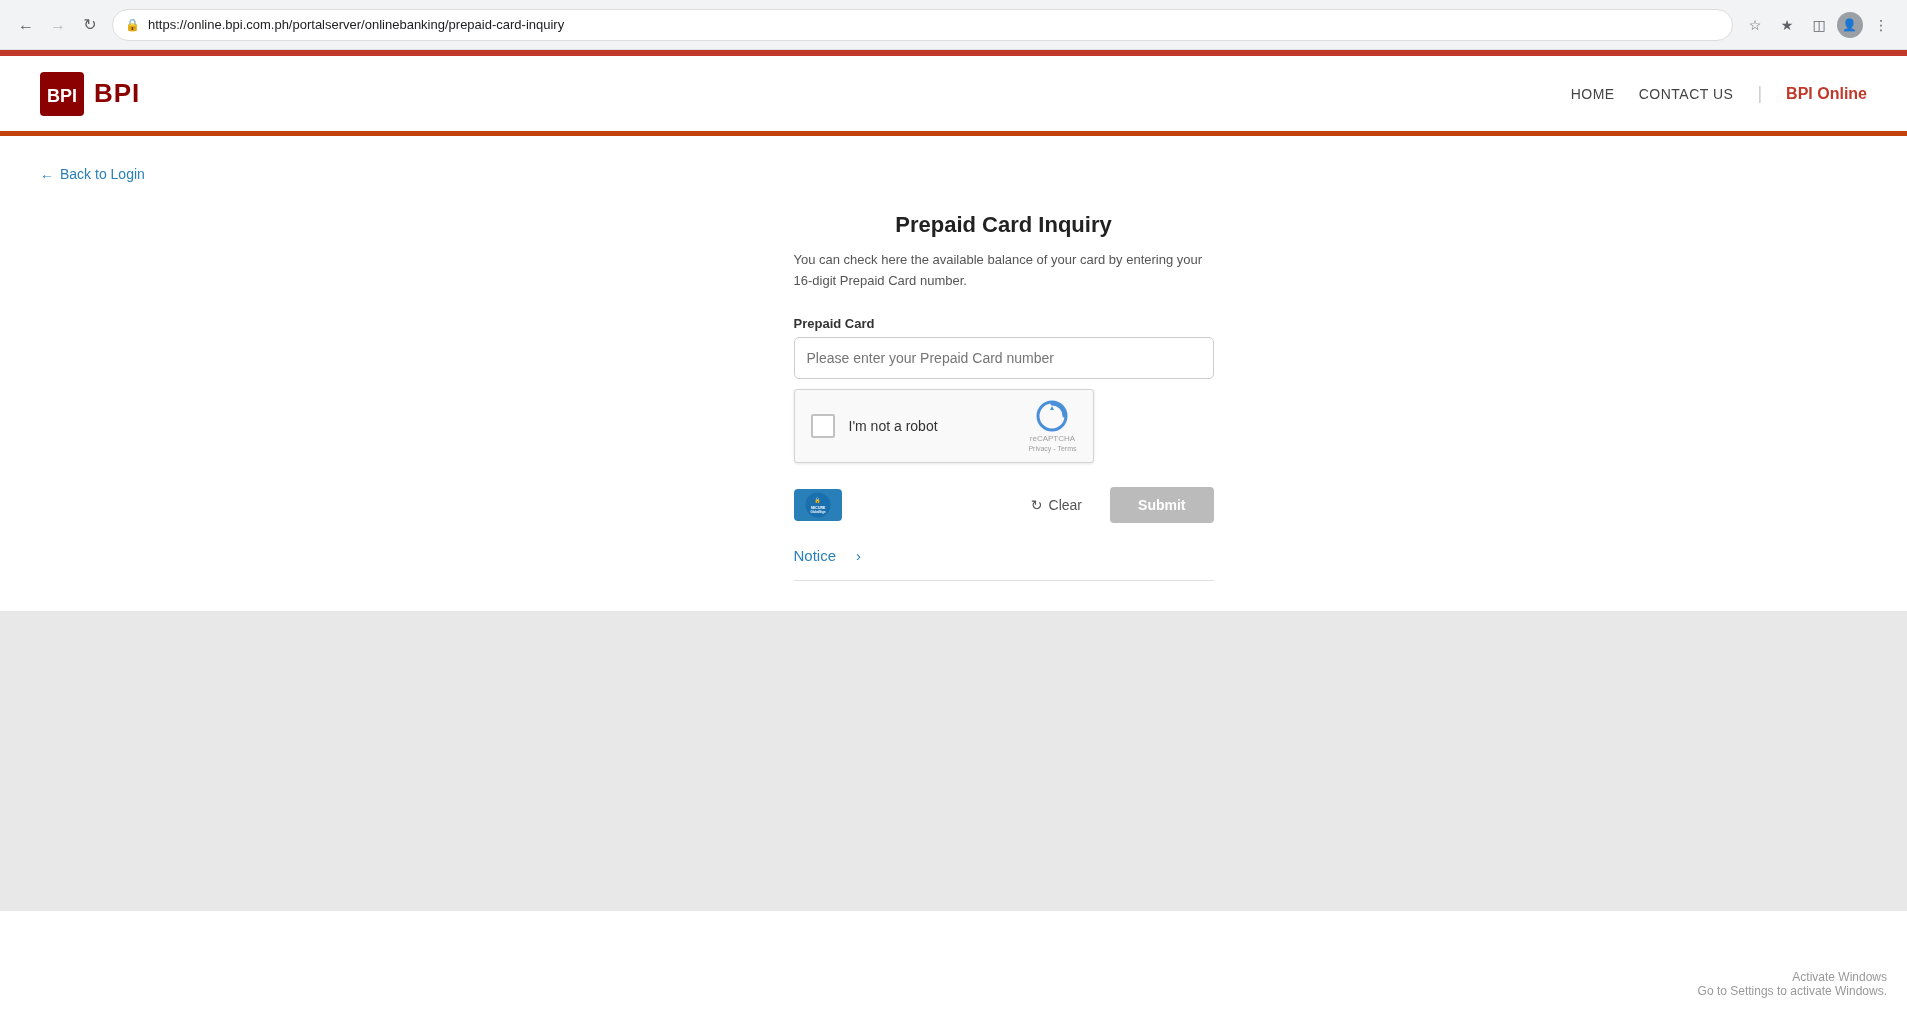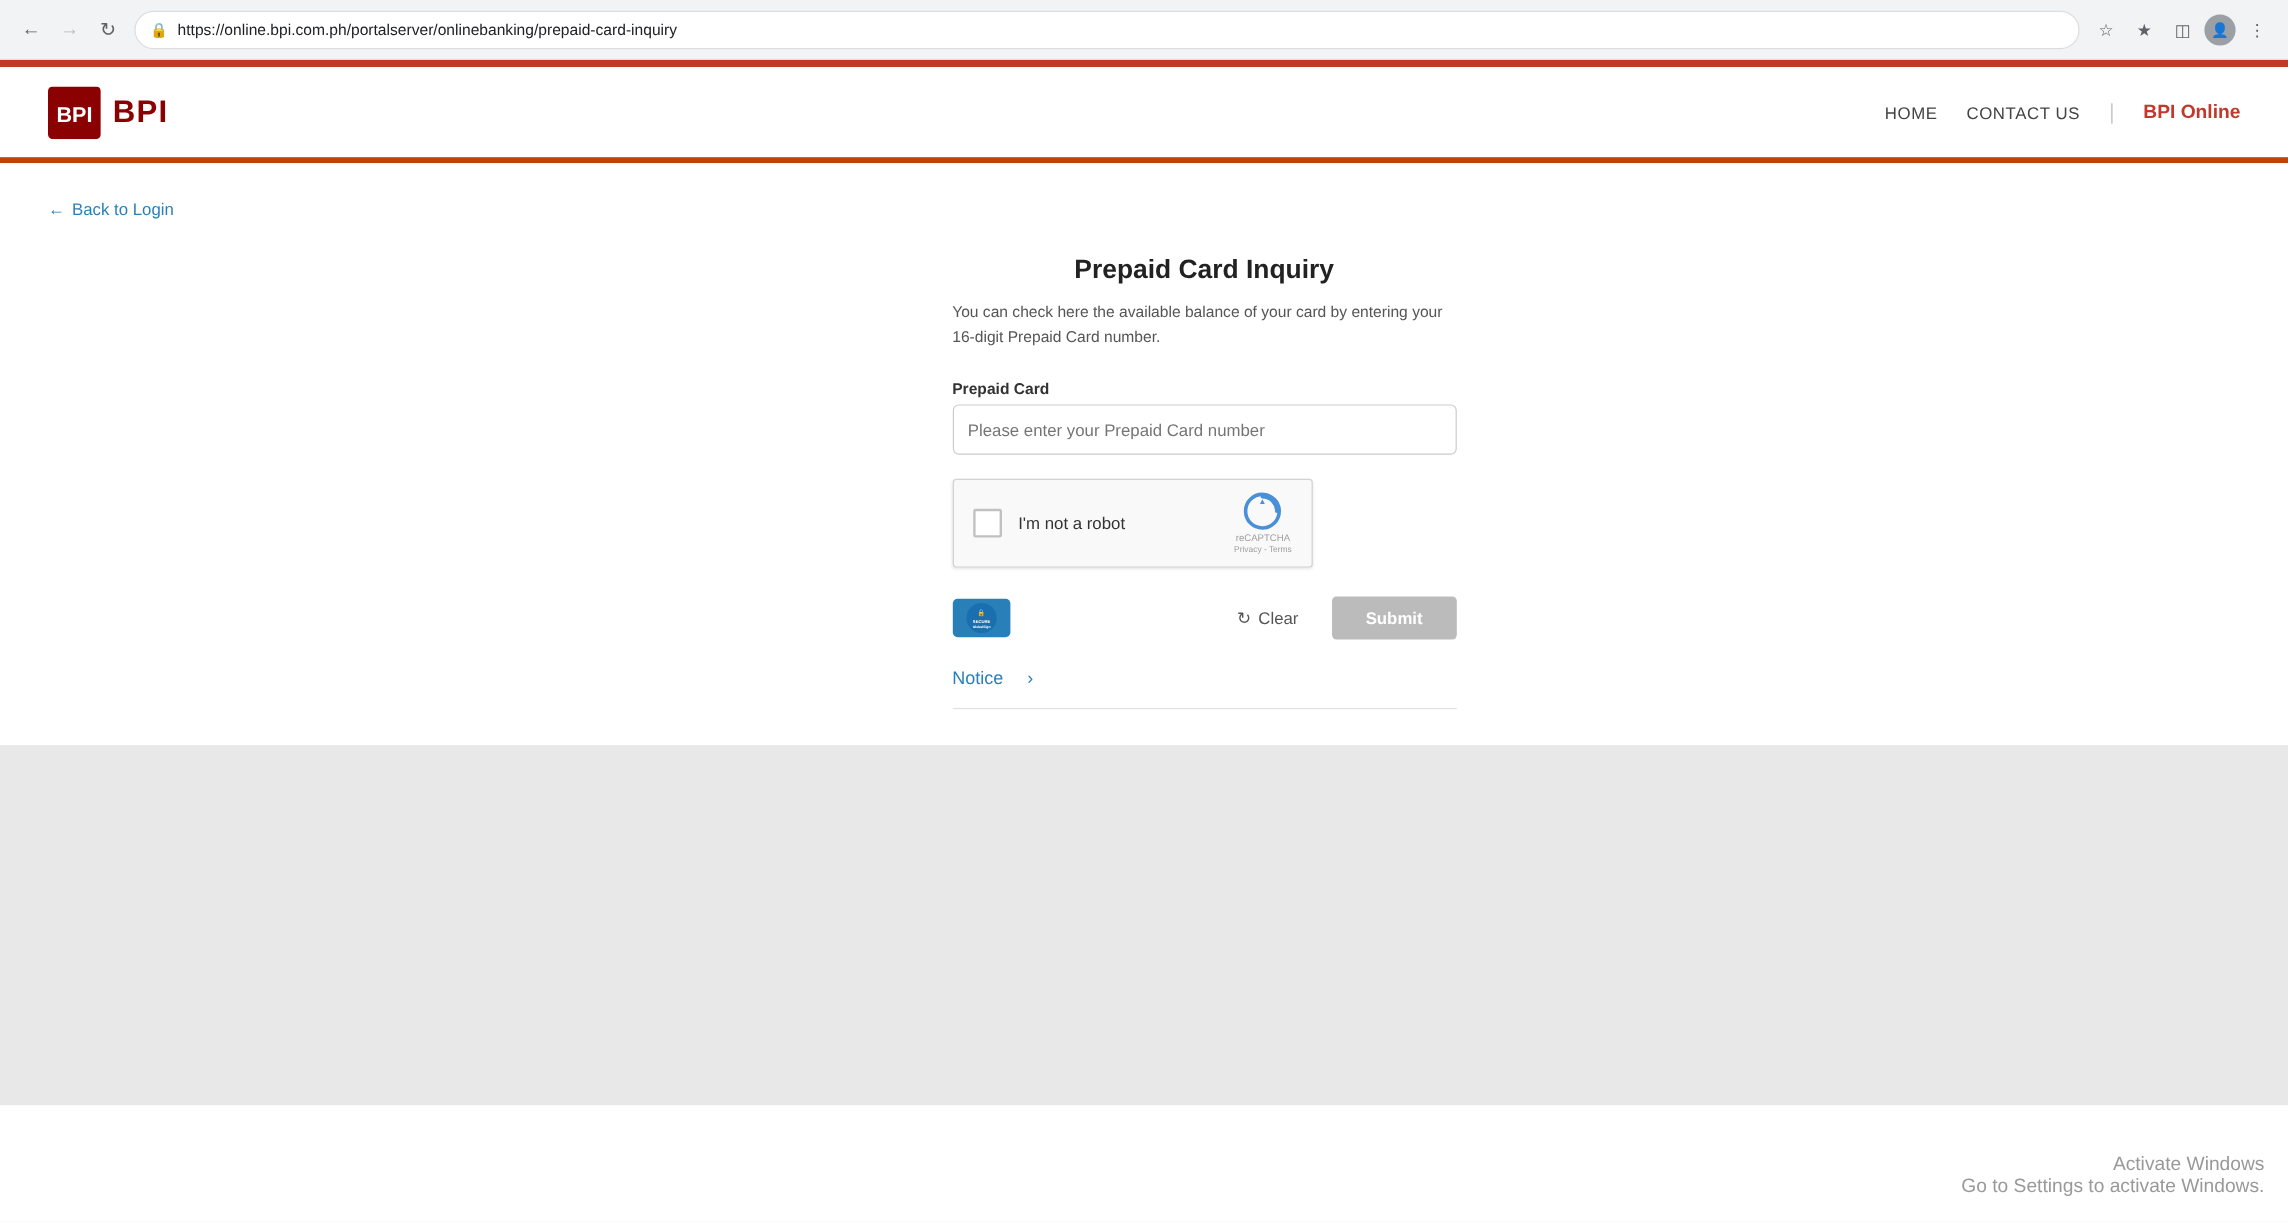--- a/index.html
+++ b/index.html
@@ -180,21 +180,21 @@
     }
     .card-input {
       width: 100%;
       height: 42px;
       border: 1px solid #ccc;
       border-radius: 5px;
       padding: 0 12px;
       font-size: 14px;
       color: #333;
       outline: none;
-      margin-bottom: 20px;
+      margin-bottom: 10px;
     }
 
     
     .recaptcha-box {
       width: 300px;
       height: 74px;
       border: 1px solid #d3d3d3;
       border-radius: 3px;
       background: #f9f9f9;
       display: flex;
@@ -305,21 +305,21 @@
       background: #e8e8e8;
       min-height: 300px;
     }
 
     
     .win-activate {
       position: fixed;
       bottom: 20px;
       right: 20px;
       color: #999;
-      font-size: 16px;
+      font-size: 12px;
       text-align: right;
       margin-top: 20px;
     }
   </style>
 </head>
 <body>
 
 <div class="browser-chrome">
   <div class="browser-nav-buttons">
     <button class="browser-nav-btn">←</button>

